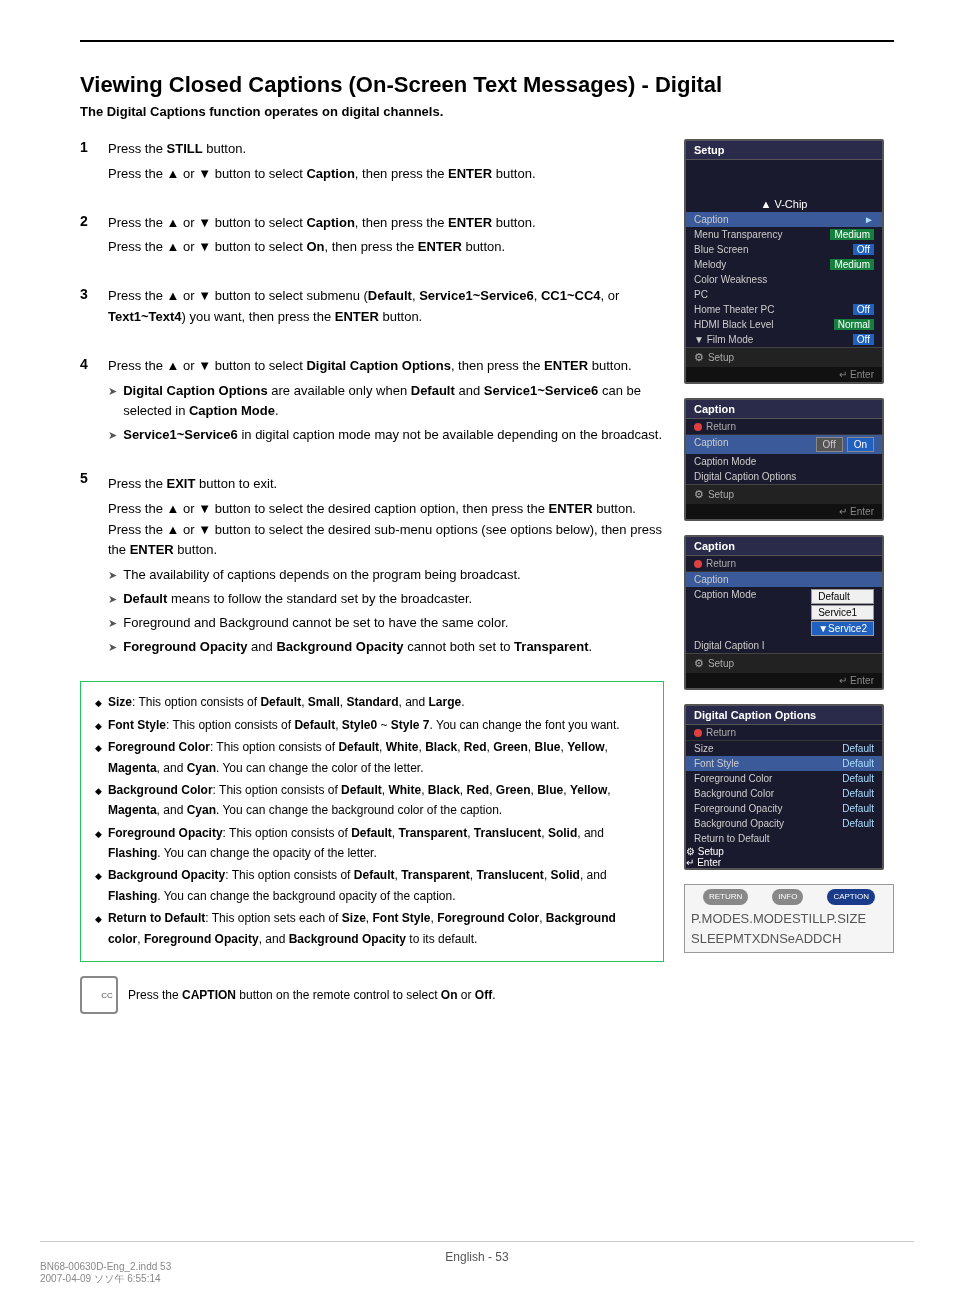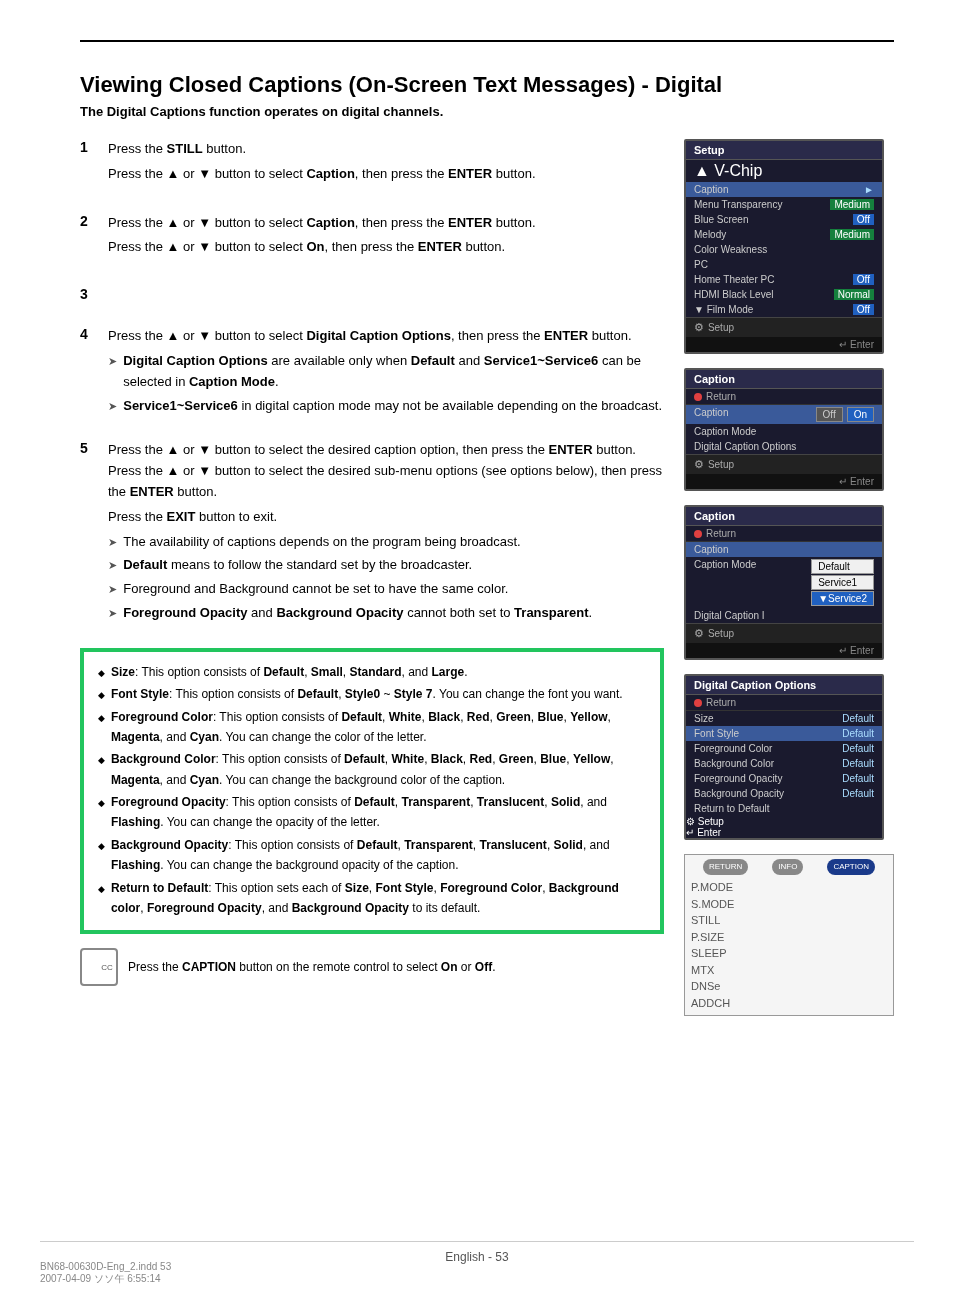--- a/index.html
+++ b/index.html
@@ -61,21 +61,21 @@
     .indent-arrow {
       display: flex;
       gap: 6px;
     }
     .arrow-sym {
       color: #555;
       font-size: 11px;
       margin-top: 2px;
     }
     .bullet-box {
-      border: 4px solid #22c55e;
+      border: 1px solid #22c55e;
       padding: 10px 14px;
       margin-top: 16px;
       margin-bottom: 14px;
       font-size: 12px;
       line-height: 1.7;
     }
     .bullet-box li {
       list-style: none;
       display: flex;
       gap: 6px;
@@ -160,24 +160,25 @@
     .menu-box .enter-bar {
       background: #111;
       padding: 2px 8px;
       font-size: 10px;
       color: #888;
       text-align: right;
     }
     .menu-box .header-arrow {
       display: flex;
       align-items: center;
-      justify-content: flex-start;
+      justify-content: center;
       padding: 2px 8px;
-      font-size: 16px;
-      color: #fff;
+      font-size: 11px;
+      color: #fff;
+      margin-top: 36px;
     }
     .dropdown-option {
       background: #f0f0f0;
       border: 1px solid #999;
       color: #000;
       padding: 1px 6px;
       font-size: 10px;
       display: block;
     }
     .dropdown-option.selected {
@@ -302,23 +303,22 @@
       border-radius: 10px;
       padding: 2px 6px;
       font-size: 8px;
     }
     .rbtn.caption-btn {
       background: #1a3a8a;
     }
     .remote-row {
       display: flex;
       justify-content: flex-start;
-      font-size: 11px;
+      font-size: 13px;
       color: #555;
-      flex-direction: column;
     }
     .top-border-line {
       border-top: 2px solid #000;
       margin-bottom: 30px;
     }
   </style>
 </head>
 <body>
 
 <div class="page">
@@ -343,20 +343,21 @@
         <div class="step-number">2</div>
         <div class="step-content">
           <p>Press the ▲ or ▼ button to select <b>Caption</b>, then press the <b>ENTER</b> button.</p>
           <p>Press the ▲ or ▼ button to select <b>On</b>, then press the <b>ENTER</b> button.</p>
         </div>
       </div>
 
       <div class="step">
         <div class="step-number">3</div>
         <div class="step-content">
+          <p>Press the ▲ or ▼ button to select submenu (<b>Default</b>, <b>Service1~Service6</b>, <b>CC1~CC4</b>, or <b>Text1~Text4</b>) you want, then press the <b>ENTER</b> button.</p>
         </div>
       </div>
 
       <div class="step">
         <div class="step-number">4</div>
         <div class="step-content">
           <p>Press the ▲ or ▼ button to select <b>Digital Caption Options</b>, then press the <b>ENTER</b> button.</p>
           <div class="indent-arrow" style="margin-top:4px;">
             <span class="arrow-sym">➤</span>
             <span><b>Digital Caption Options</b> are available only when <b>Default</b> and <b>Service1~Service6</b> can be selected in <b>Caption Mode</b>.</span>
@@ -364,22 +365,22 @@
           <div class="indent-arrow" style="margin-top:3px;">
             <span class="arrow-sym">➤</span>
             <span><b>Service1~Service6</b> in digital caption mode may not be available depending on the broadcast.</span>
           </div>
         </div>
       </div>
 
       <div class="step">
         <div class="step-number">5</div>
         <div class="step-content">
+          <p style="margin-top:4px;">Press the <b>EXIT</b> button to exit.</p>
           <p>Press the ▲ or ▼ button to select the desired caption option, then press the <b>ENTER</b> button. Press the ▲ or ▼ button to select the desired sub-menu options (see options below), then press the <b>ENTER</b> button.</p>
-          <p style="margin-top:4px;">Press the <b>EXIT</b> button to exit.</p>
           <div class="indent-arrow" style="margin-top:4px;">
             <span class="arrow-sym">➤</span>
             <span>The availability of captions depends on the program being broadcast.</span>
           </div>
           <div class="indent-arrow" style="margin-top:3px;">
             <span class="arrow-sym">➤</span>
             <span><b>Default</b> means to follow the standard set by the broadcaster.</span>
           </div>
           <div class="indent-arrow" style="margin-top:3px;">
             <span class="arrow-sym">➤</span>

